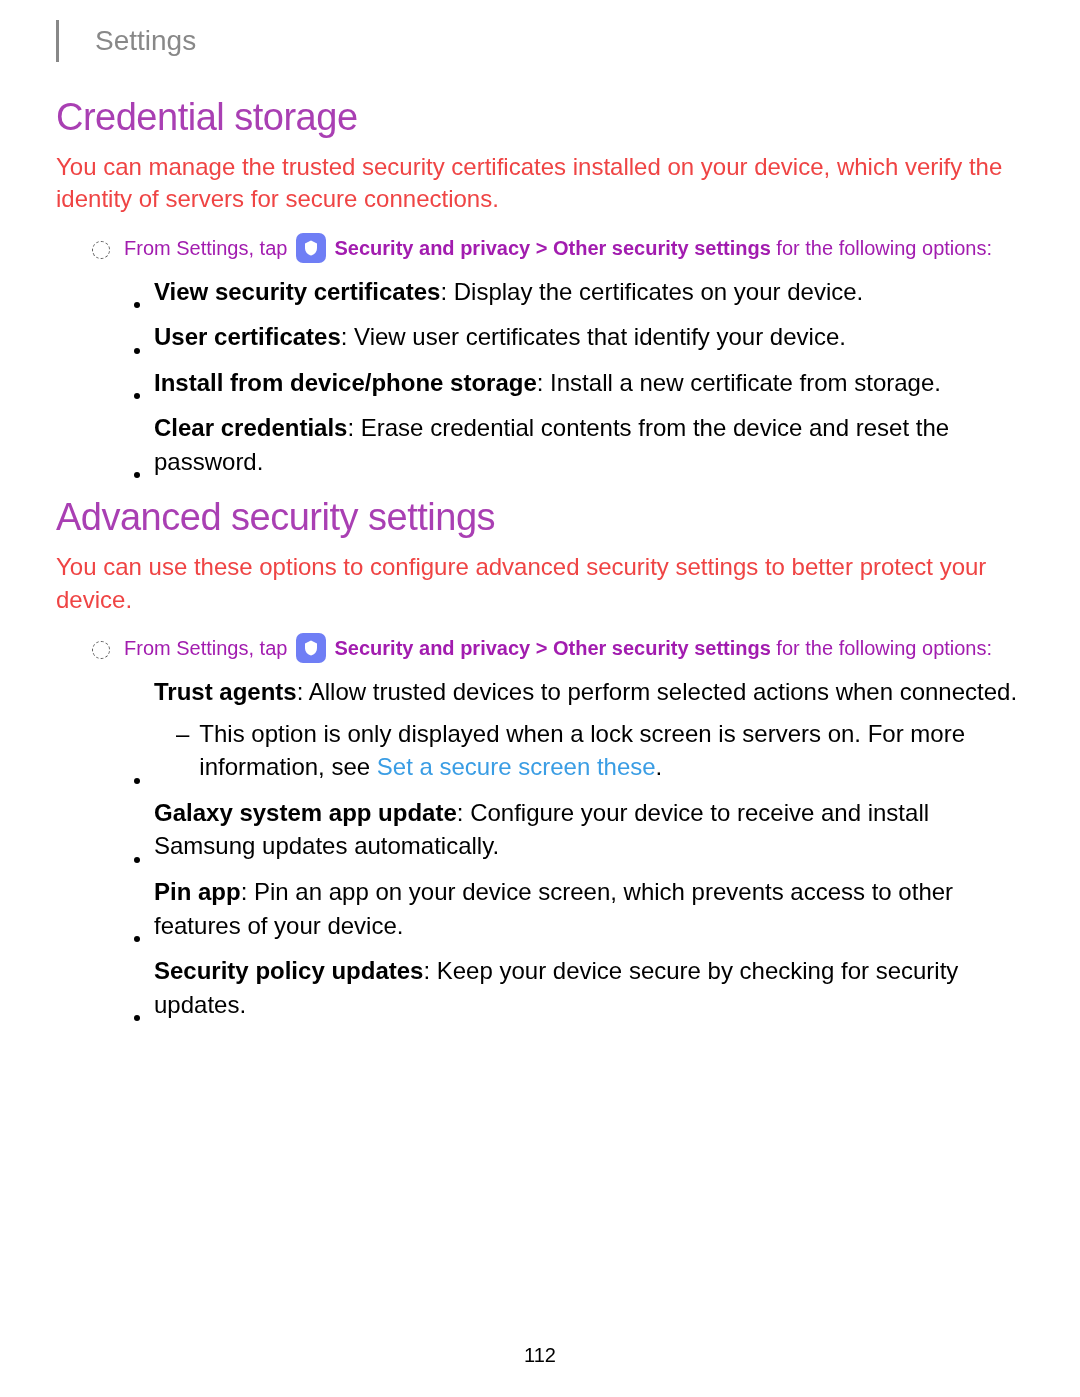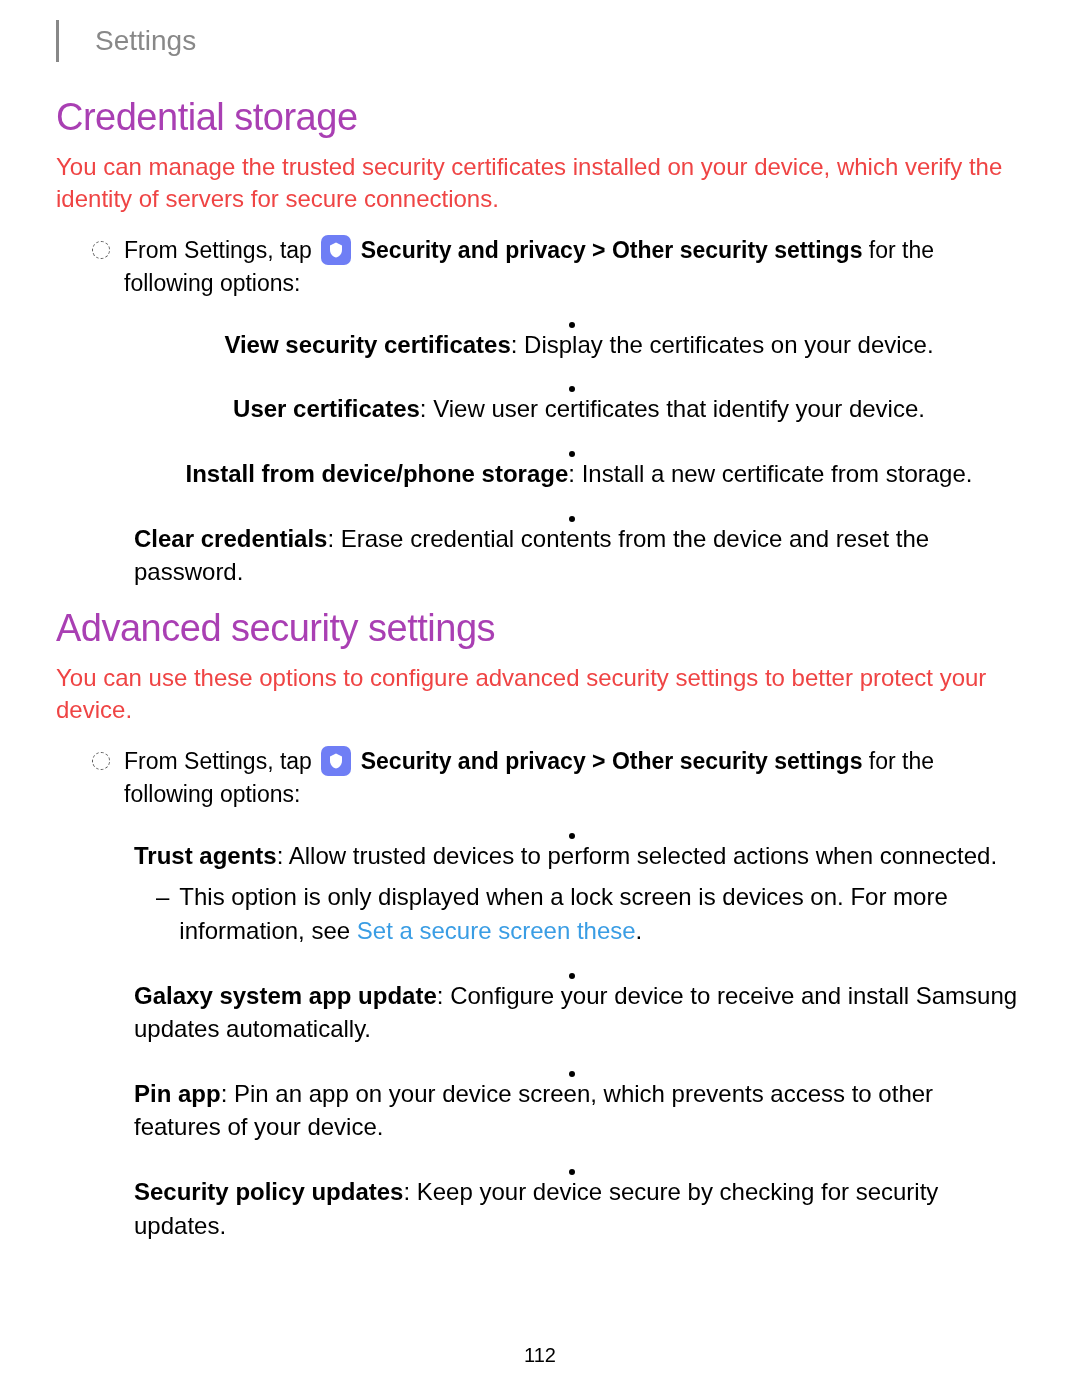--- a/index.html
+++ b/index.html
@@ -66,22 +66,22 @@
     .circle-bullet {
       min-width: 18px;
       height: 18px;
       border: 1.5px dashed #555;
       border-radius: 50%;
       margin-top: 7px;
       margin-right: 14px;
       flex-shrink: 0;
     }
     .step-text {
-      color: #000000;
-      font-size: 23px;
+      color: #a21caf;
+      font-size: 20px;
       line-height: 1.4;
       flex: 1;
     }
     .shield-icon {
       display: inline-flex;
       align-items: center;
       justify-content: center;
       width: 30px;
       height: 30px;
       background: #6f7ef5;
@@ -97,23 +97,22 @@
     }
     .bold {
       font-weight: 700;
     }
     .bullet-list {
       margin-left: 78px;
       margin-top: 8px;
     }
     .bullet-item {
       display: flex;
-      align-items: center;
+      align-items: flex-end;
       margin-bottom: 12px;
-      flex-direction: column;
     }
     .dot-bullet {
       min-width: 6px;
       height: 6px;
       background: #000;
       border-radius: 50%;
       margin-top: 13px;
       margin-right: 14px;
       flex-shrink: 0;
     }
@@ -221,21 +220,21 @@
   </div>
 
   <div class="bullet-list">
     <div class="bullet-item">
       <div class="dot-bullet"></div>
       <div class="bullet-text">
         <span class="bold">Trust agents</span><span>: Allow trusted devices to perform selected actions when connected.</span>
         <div class="sub-item">
           <div class="dash-bullet">–</div>
           <div class="sub-text">
-            <span>This option is only displayed when a lock screen is devices on. For more information, see </span><span class="link">Set a secure screen these</span><span>.</span>
+            <span>This option is only displayed when a lock screen is servers on. For more information, see </span><span class="link">Set a secure screen these</span><span>.</span>
           </div>
         </div>
       </div>
     </div>
     <div class="bullet-item">
       <div class="dot-bullet"></div>
       <div class="bullet-text"><span class="bold">Galaxy system app update</span><span>: Configure your device to receive and install Samsung updates automatically.</span></div>
     </div>
     <div class="bullet-item">
       <div class="dot-bullet"></div>

